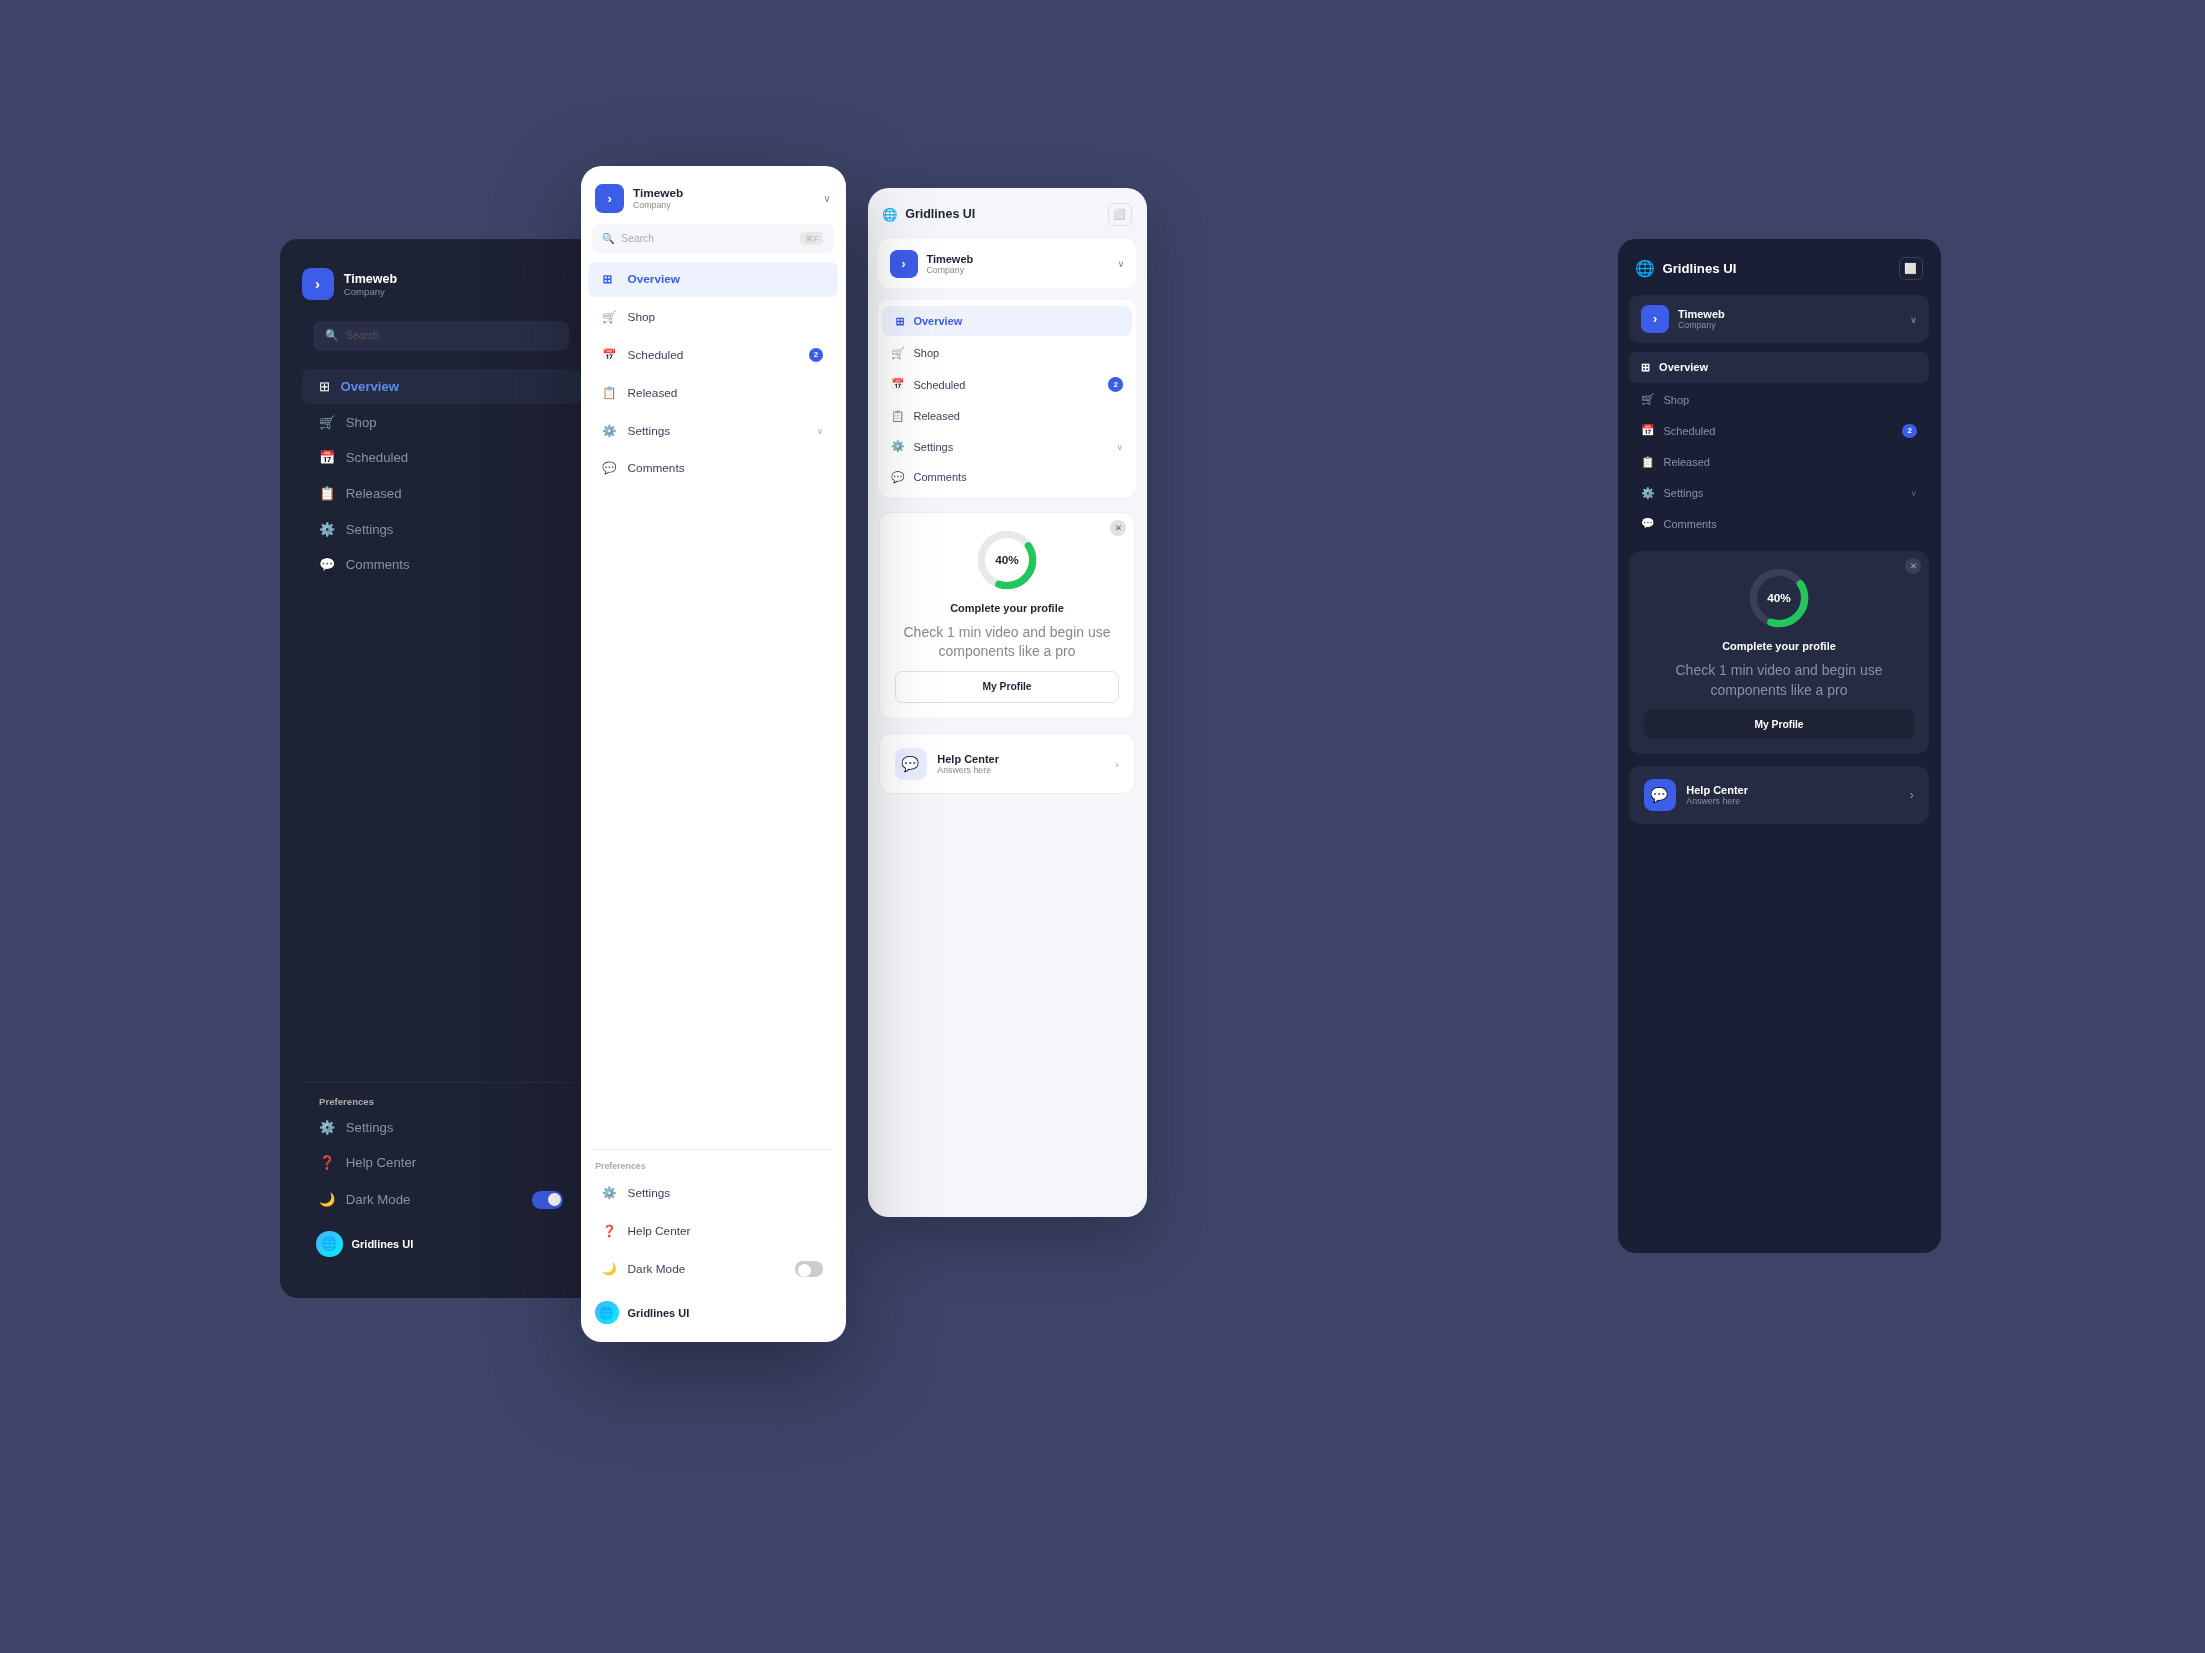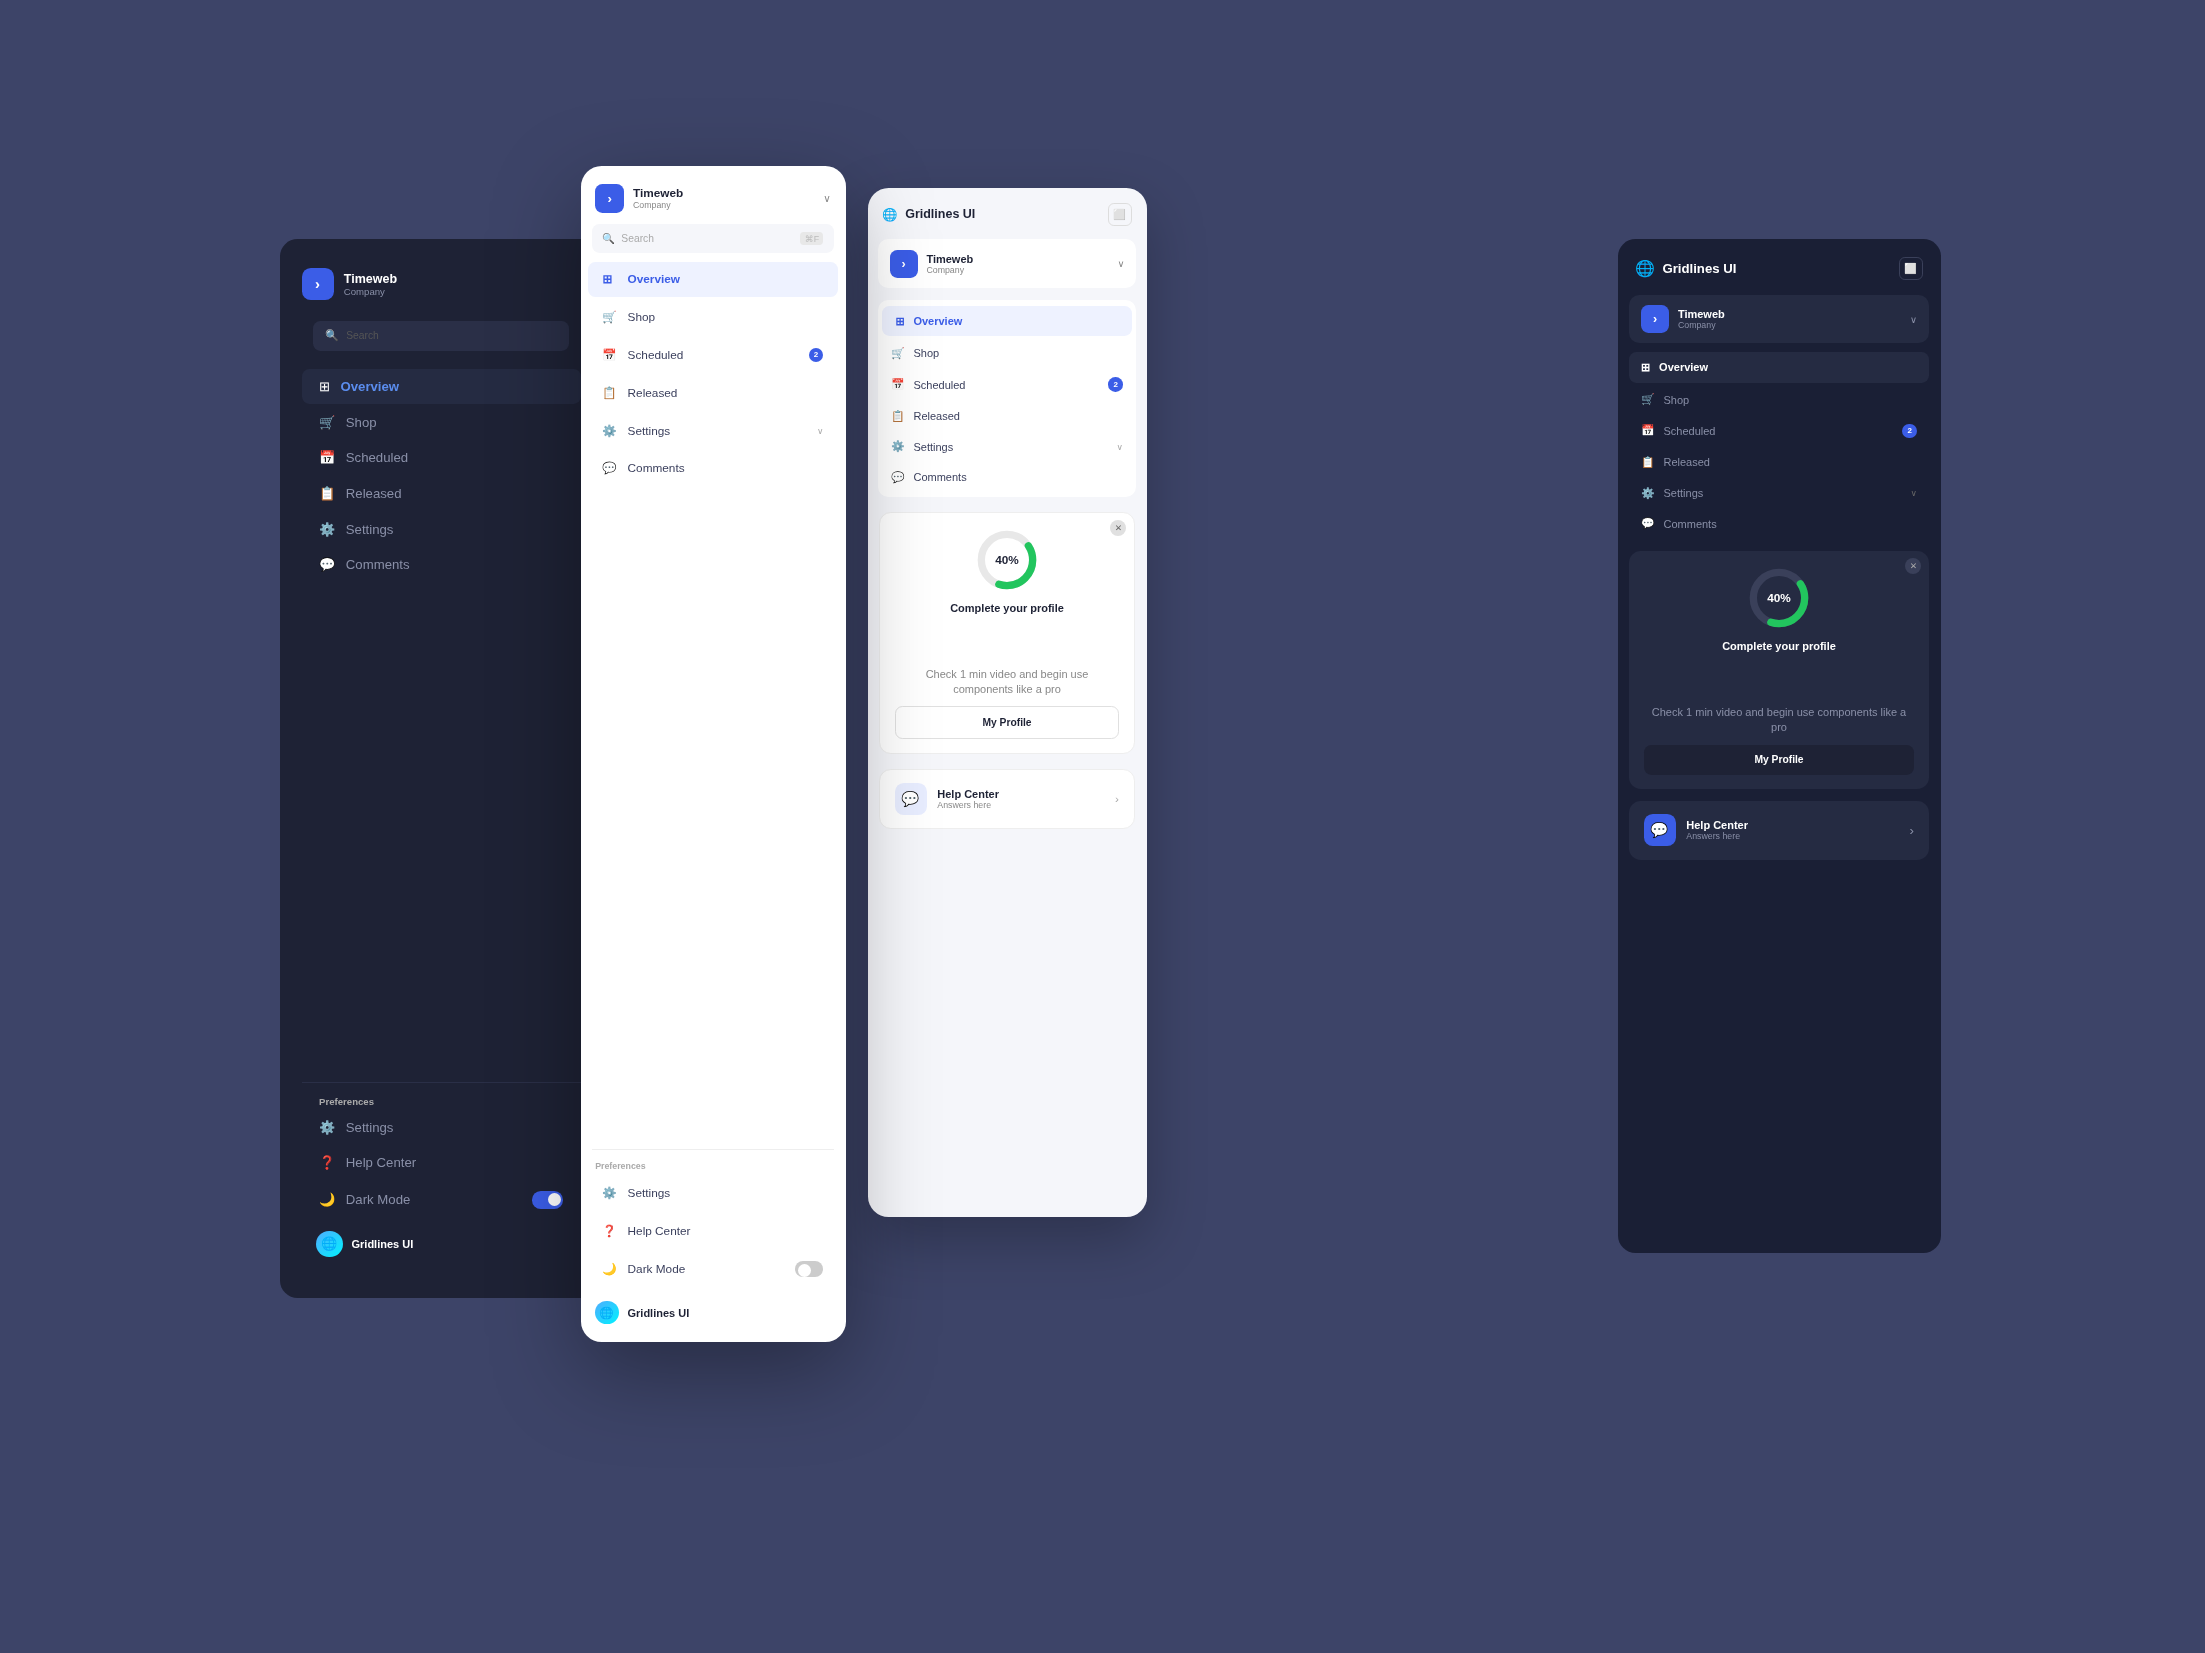--- a/index.html
+++ b/index.html
@@ -242,25 +242,24 @@
       color: #1e2235;
       text-align: center;
     }
     .progress-title-dark {
       font-size: 11px;
       font-weight: 700;
       color: #fff;
       text-align: center;
     }
     .progress-sub {
-      font-size: 11px;
+      font-size: 14px;
       color: #888;
       text-align: center;
       line-height: 1.4;
-      margin-top: 44px;
     }
     .my-profile-btn {
       width: 100%;
       padding: 9.6px;
       border-radius: 7.4px;
       border: 1.1px solid #e0e0e0;
       background: #fff;
       font-size: 10.3px;
       font-weight: 600;
       color: #1e2235;

